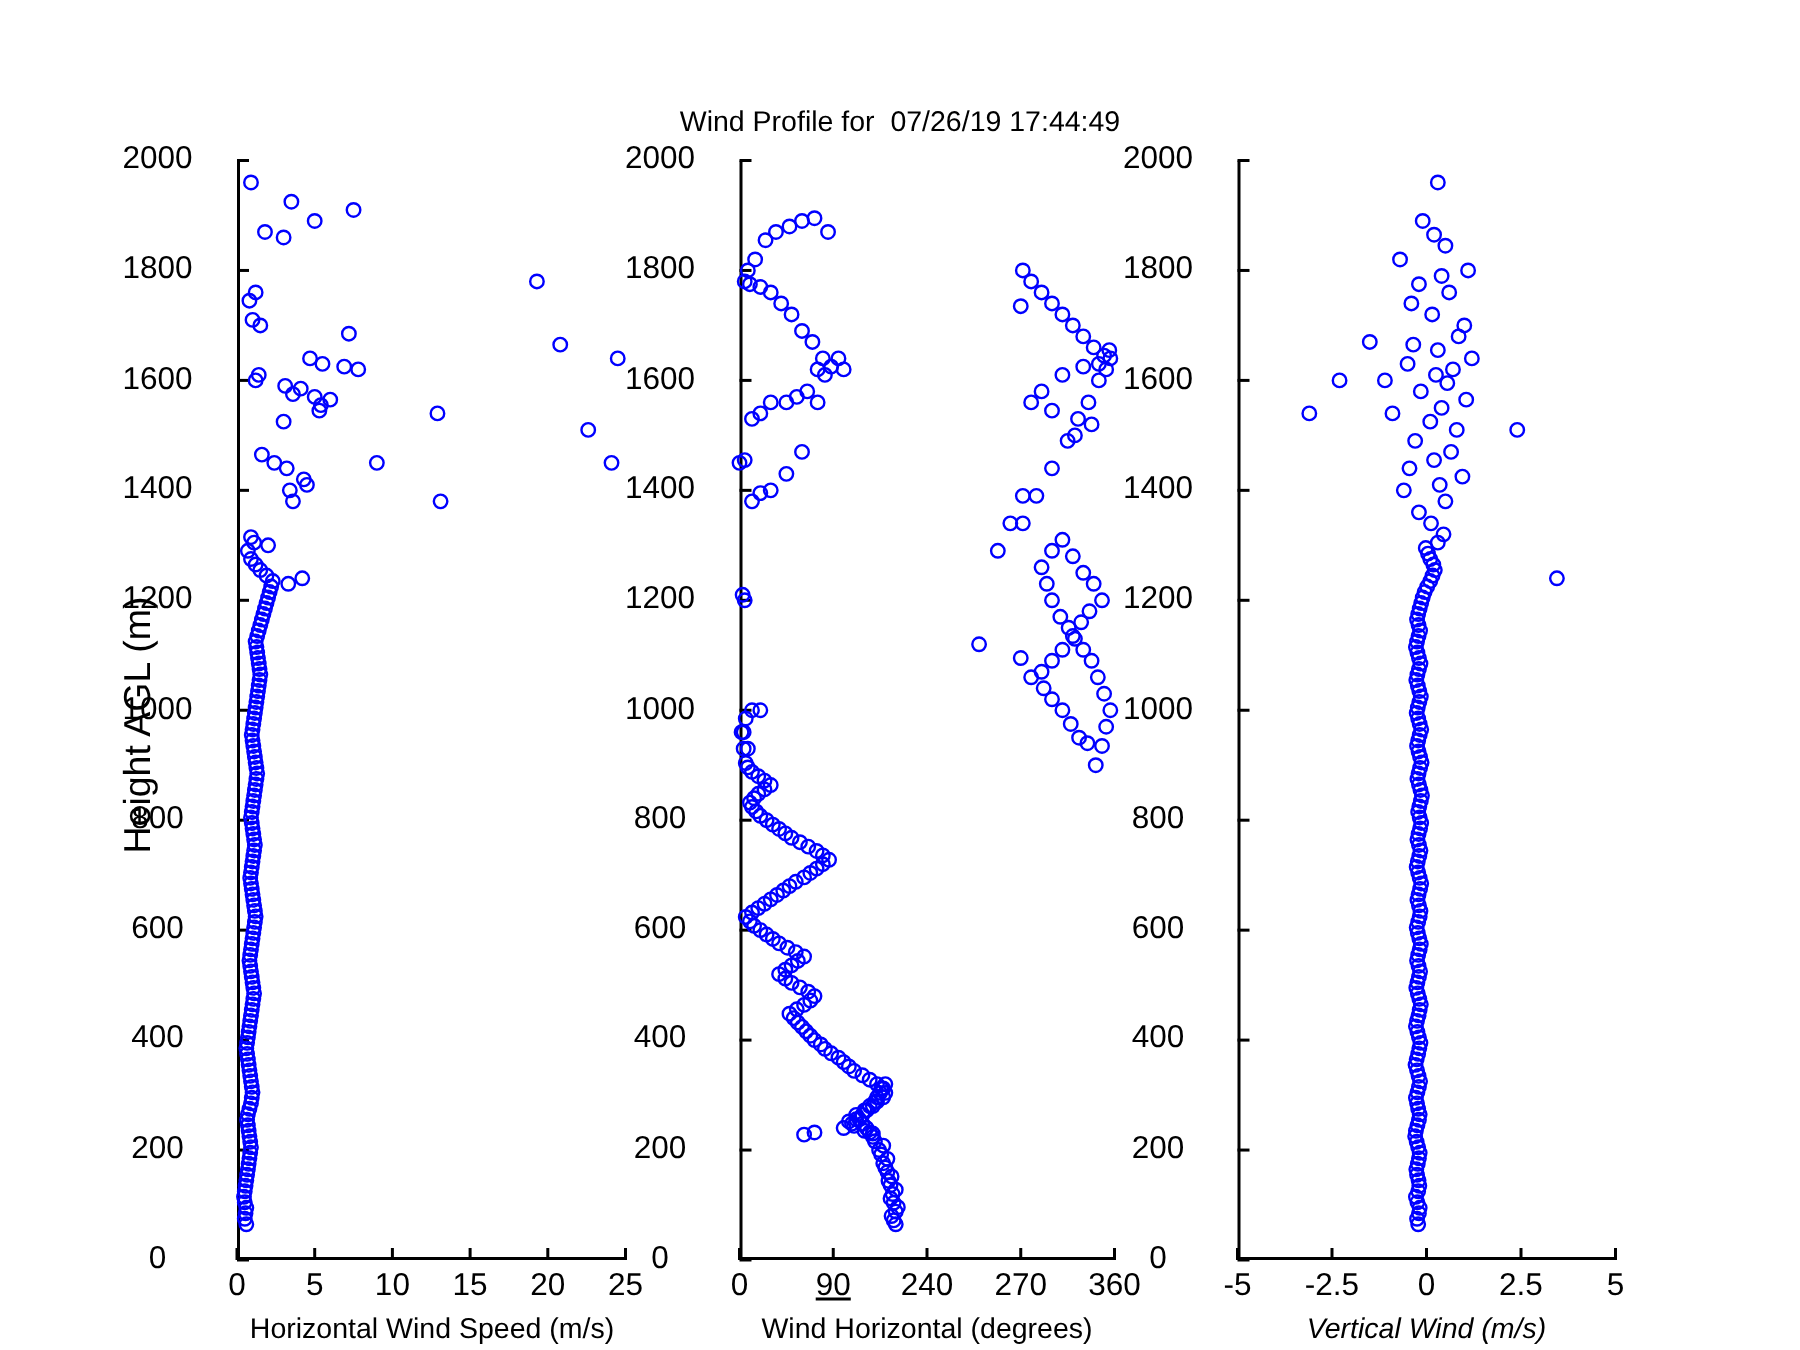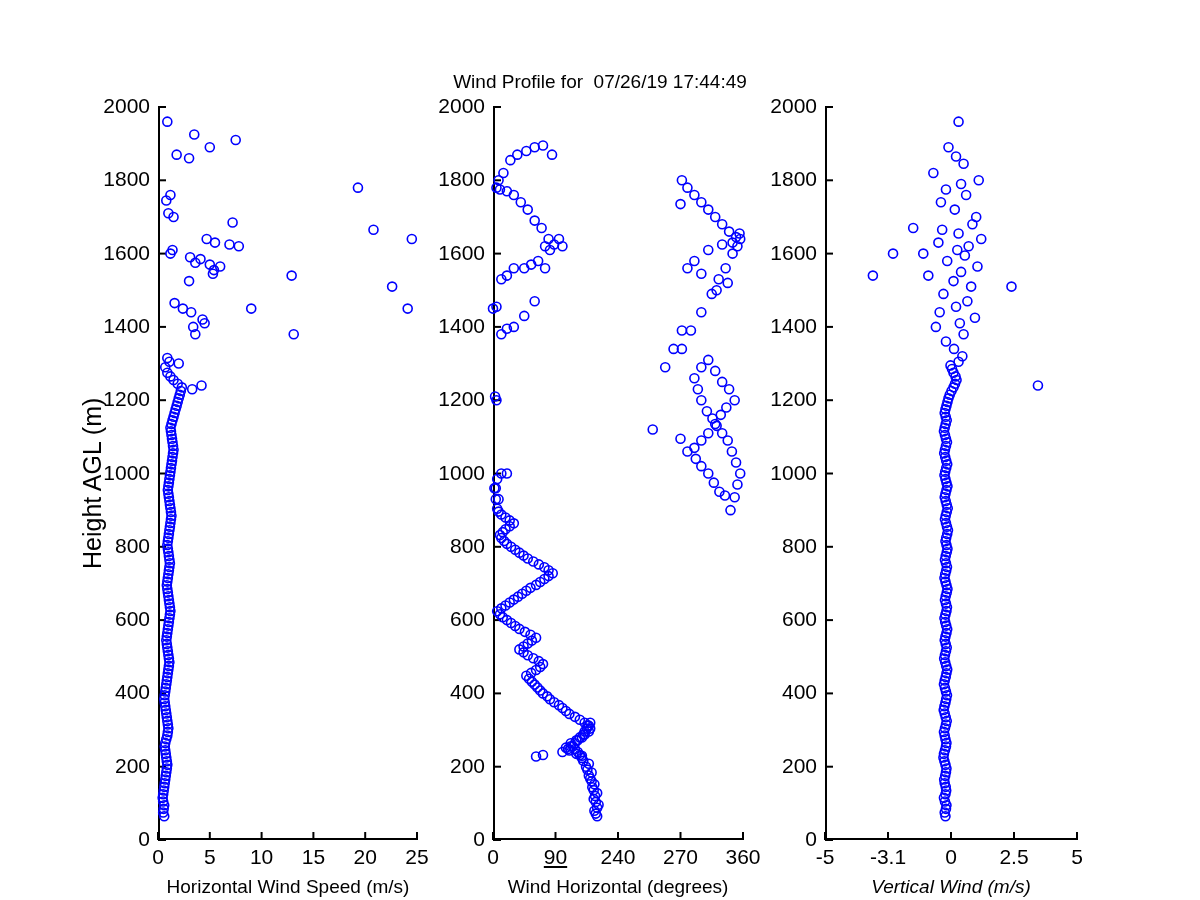--- a/index.html
+++ b/index.html
@@ -62,21 +62,21 @@
     font-family: "Liberation Sans", sans-serif;
   }
   .ticklabel {
     position: absolute;
     font-size: 21px;
     color: #000;
     white-space: nowrap;
     font-family: "Liberation Sans", sans-serif;
   }
   .ticklabel.x { text-align: center; }
-  .ticklabel.y { text-align: right; }
+  .ticklabel.y { text-align: center; }
   svg.markers {
     position: absolute;
     left: 0; top: 0;
     overflow: visible;
   }
 </style>
 </head>
 <body>
 
 <div id="figure">
@@ -752,21 +752,21 @@
     <div class="ticklabel y" style="left: 395px; top: 640.4px; width: 90px;">400</div>
     <div class="ticklabel y" style="left: 395px; top: 567.1px; width: 90px;">600</div>
     <div class="ticklabel y" style="left: 395px; top: 493.8px; width: 90px;">800</div>
     <div class="ticklabel y" style="left: 395px; top: 420.5px; width: 90px;">1000</div>
     <div class="ticklabel y" style="left: 395px; top: 347.2px; width: 90px;">1200</div>
     <div class="ticklabel y" style="left: 395px; top: 273.9px; width: 90px;">1400</div>
     <div class="ticklabel y" style="left: 395px; top: 200.6px; width: 90px;">1600</div>
     <div class="ticklabel y" style="left: 395px; top: 127.3px; width: 90px;">1800</div>
     <div class="ticklabel y" style="left: 395px; top: 54px; width: 90px;">2000</div>
     <div class="ticklabel x" style="left: 785px; top: 805px; width: 80px;">-5</div>
-    <div class="ticklabel x" style="left: 848px; top: 805px; width: 80px;">-3.1</div>
+    <div class="ticklabel x" style="left: 848px; top: 805px; width: 80px;">-2.5</div>
     <div class="ticklabel x" style="left: 911px; top: 805px; width: 80px;">0</div>
     <div class="ticklabel x" style="left: 974px; top: 805px; width: 80px;">2.5</div>
     <div class="ticklabel x" style="left: 1037px; top: 805px; width: 80px;">5</div>
     <div class="ticklabel y" style="left: 727px; top: 787px; width: 90px;">0</div>
     <div class="ticklabel y" style="left: 727px; top: 713.7px; width: 90px;">200</div>
     <div class="ticklabel y" style="left: 727px; top: 640.4px; width: 90px;">400</div>
     <div class="ticklabel y" style="left: 727px; top: 567.1px; width: 90px;">600</div>
     <div class="ticklabel y" style="left: 727px; top: 493.8px; width: 90px;">800</div>
     <div class="ticklabel y" style="left: 727px; top: 420.5px; width: 90px;">1000</div>
     <div class="ticklabel y" style="left: 727px; top: 347.2px; width: 90px;">1200</div>

